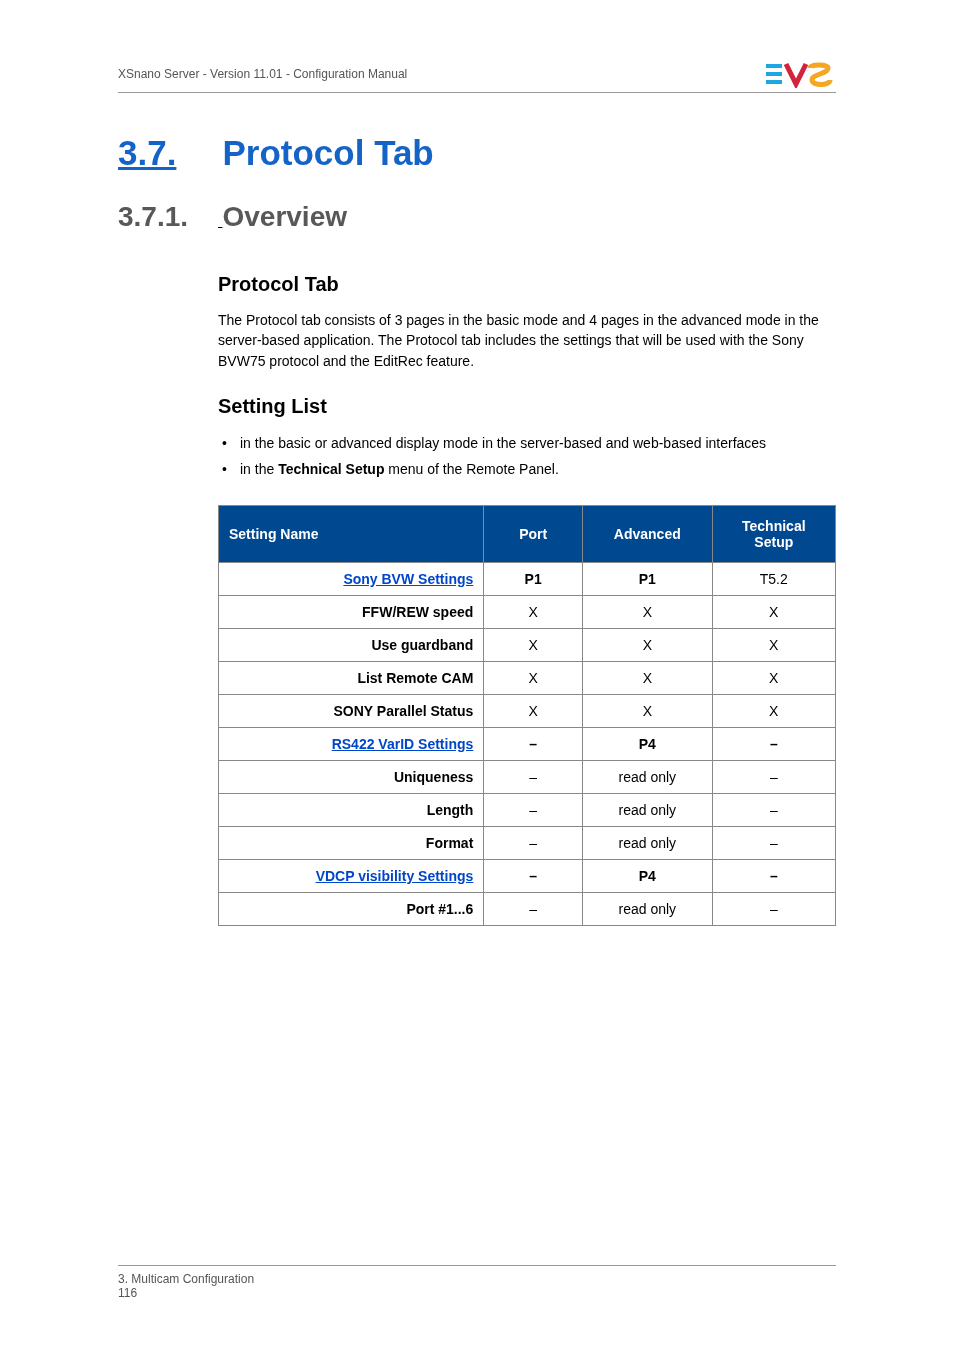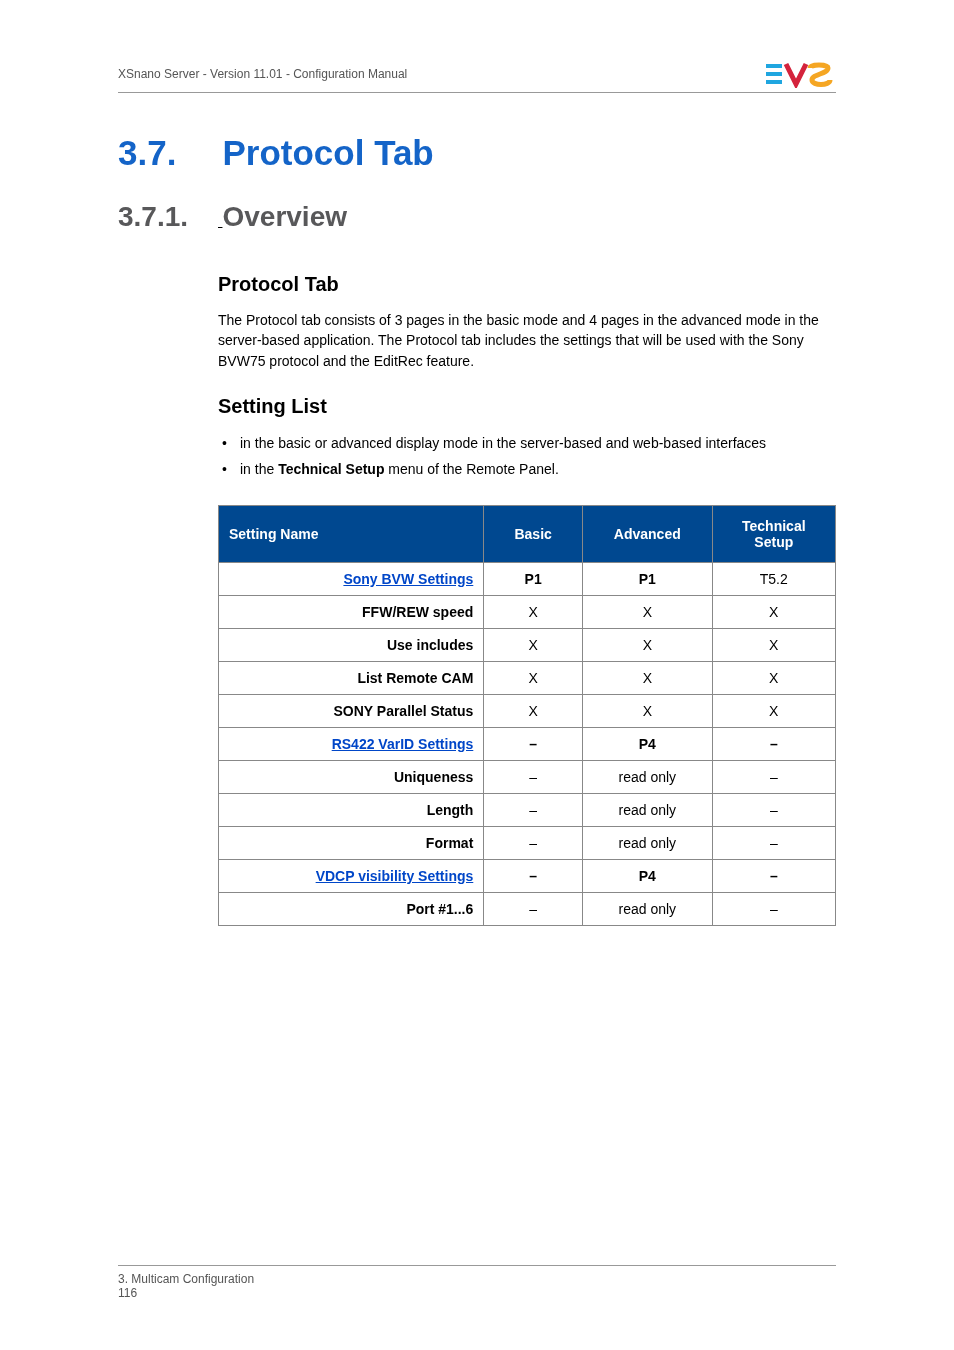--- a/index.html
+++ b/index.html
@@ -27,20 +27,21 @@
     color: #555;
   }
   .logo svg { display: block; }
   .section-number {
     color: #1464c8;
     font-size: 35px;
     font-weight: bold;
     display: inline-block;
     width: 100px;
     vertical-align: baseline;
+    text-decoration: underline;
   }
   .section-title {
     color: #1464c8;
     font-size: 35px;
     font-weight: bold;
     display: inline-block;
     vertical-align: baseline;
   }
   .sub-number {
     color: #58585a;
@@ -161,40 +162,40 @@
     <div class="h3">Setting List</div>
     <ul class="bullets">
       <li><span>in the basic or advanced display mode in the server-based and web-based interfaces</span></li>
       <li><span>in the </span><span class="bold">Technical Setup</span><span> menu of the Remote Panel.</span></li>
     </ul>
 
     <table class="settings">
       <thead>
         <tr>
           <th class="name" style="width:43%">Setting Name</th>
-          <th style="width:16%">Basic</th>
+          <th style="width:16%">Port</th>
           <th style="width:21%">Advanced</th>
           <th style="width:20%"><span>Technical</span><br><span>Setup</span></th>
         </tr>
       </thead>
       <tbody id="table-body">
           <tr>
             <td class="name"><span class="link">Sony BVW Settings</span></td>
             <td style="font-weight: bold;">P1</td>
             <td style="font-weight: bold;">P1</td>
             <td style="font-weight: normal;">T5.2</td>
           </tr>
           <tr>
             <td class="name">FFW/REW speed</td>
             <td>X</td>
             <td>X</td>
             <td>X</td>
           </tr>
           <tr>
-            <td class="name">Use includes</td>
+            <td class="name">Use guardband</td>
             <td>X</td>
             <td>X</td>
             <td>X</td>
           </tr>
           <tr>
             <td class="name">List Remote CAM</td>
             <td>X</td>
             <td>X</td>
             <td>X</td>
           </tr>

